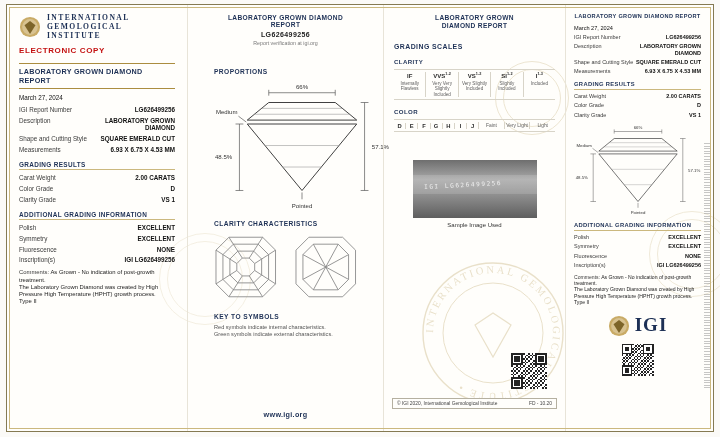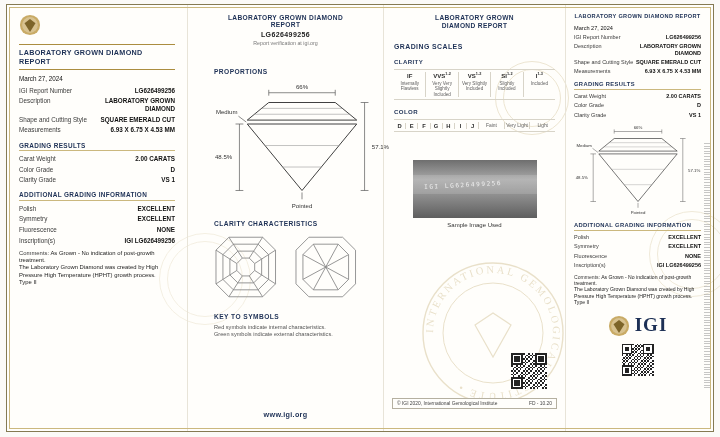--- a/index.html
+++ b/index.html
@@ -129,21 +129,27 @@
 
   <div class="panels">
 
     <div class="panel p1">
       <div class="brand-row">
         <svg class="emblem" viewBox="0 0 24 24">
           <circle cx="12" cy="12" r="11" fill="#c9ab66"></circle>
           <circle cx="12" cy="12" r="8.6" fill="#ffffff" opacity=".28"></circle>
           <path d="M6,10 L12,5.5 L18,10 L12,19.5 Z" fill="#7d6428"></path>
         </svg>
-      </div>
+        <div class="org">
+          <div>INTERNATIONAL</div>
+          <div>GEMOLOGICAL</div>
+          <div>INSTITUTE</div>
+        </div>
+      </div>
+      <div class="ecopy">ELECTRONIC COPY</div>
       <div class="p1-title">LABORATORY GROWN DIAMOND REPORT</div>
       <div class="date">March 27, 2024</div>
 
       <div class="kv">
         <span class="lbl">IGI Report Number</span>
         <span class="val">LG626499256</span>
       </div>
       <div class="kv">
         <span class="lbl">Description</span>
         <span class="val">LABORATORY GROWN DIAMOND</span>

